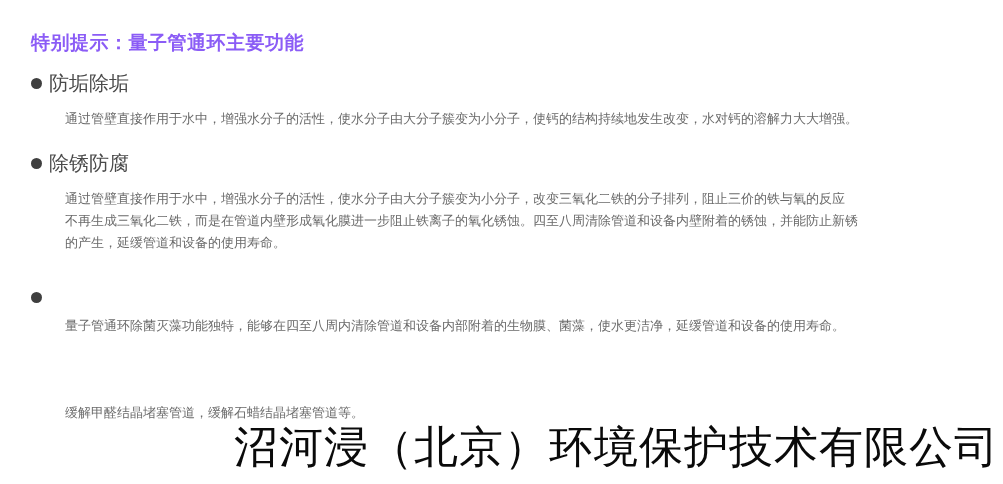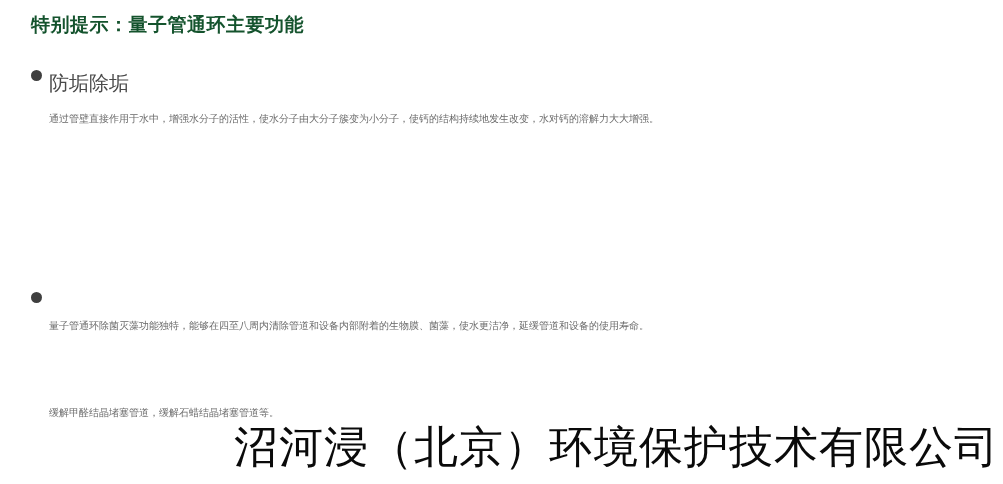--- a/index.html
+++ b/index.html
@@ -1,33 +1,33 @@
 <!DOCTYPE html>
 <html><head>
 <meta charset="utf-8">
 <style>
   html,body { margin:0; padding:0; background:#ffffff; }
   .page {
     position:relative; width:1003px; height:484px; background:#ffffff;
     font-family:"DejaVu Sans","Liberation Sans",sans-serif; overflow:hidden;
   }
   .doc-title {
-    position:absolute; left:31px; top:12px;
-    font-size:19px; font-weight:bold; color:#14532d; letter-spacing:0.5px;
+    position:absolute; left:31px; top:30px;
+    font-size:19px; font-weight:bold; color:#8b5cf6; letter-spacing:0.5px;
   }
   .section { position:absolute; left:31px; width:940px; }
-  .section-heading { display:flex; }
+  .section-heading { display:flex; align-items:center; }
   .bullet {
     width:11px; height:11px; border-radius:50%; background:#3f3f3f;
     margin-right:7px; flex:0 0 auto;
   }
   .heading-text { font-size:20px; color:#4a4a4a; line-height:26px; }
   .section-body {
-    margin:12px 0 0 18px; width:880px;
-    font-size:10px; line-height:22px; color:#6a6a6a;
+    margin:12px 0 0 34px; width:880px;
+    font-size:13px; line-height:22px; color:#6a6a6a;
     white-space:pre-line;
   }
   .sec-1 { top:70px; }
   .sec-2 { top:150px; }
   .sec-3 { top:292px; }
   .sec-4 { top:390px; }
   .watermark {
     position:absolute; left:234px; top:418px;
     font-size:44px; font-weight:200; color:#0a0a0a;
     letter-spacing:1px; white-space:nowrap; z-index:5;
@@ -42,20 +42,27 @@
 
   <div class="section sec-1">
     <div class="section-heading">
       <span class="bullet"></span>
       <span class="heading-text">防垢除垢</span>
     </div>
     <div class="section-body">通过管壁直接作用于水中，增强水分子的活性，使水分子由大分子簇变为小分子，使钙的结构持续地发生改变，水对钙的溶解力大大增强。</div>
   </div>
 
   <div class="section sec-2">
+    <div class="section-heading">
+      <span class="bullet"></span>
+      <span class="heading-text">除锈防腐</span>
+    </div>
+    <div class="section-body">通过管壁直接作用于水中，增强水分子的活性，使水分子由大分子簇变为小分子，改变三氧化二铁的分子排列，阻止三价的铁与氧的反应
+不再生成三氧化二铁，而是在管道内壁形成氧化膜进一步阻止铁离子的氧化锈蚀。四至八周清除管道和设备内壁附着的锈蚀，并能防止新锈
+的产生，延缓管道和设备的使用寿命。</div>
   </div>
 
   <div class="section sec-3">
     <div class="section-heading">
       <span class="bullet"></span>
     </div>
     <div class="section-body">量子管通环除菌灭藻功能独特，能够在四至八周内清除管道和设备内部附着的生物膜、菌藻，使水更洁净，延缓管道和设备的使用寿命。</div>
   </div>
 
   <div class="section sec-4">

